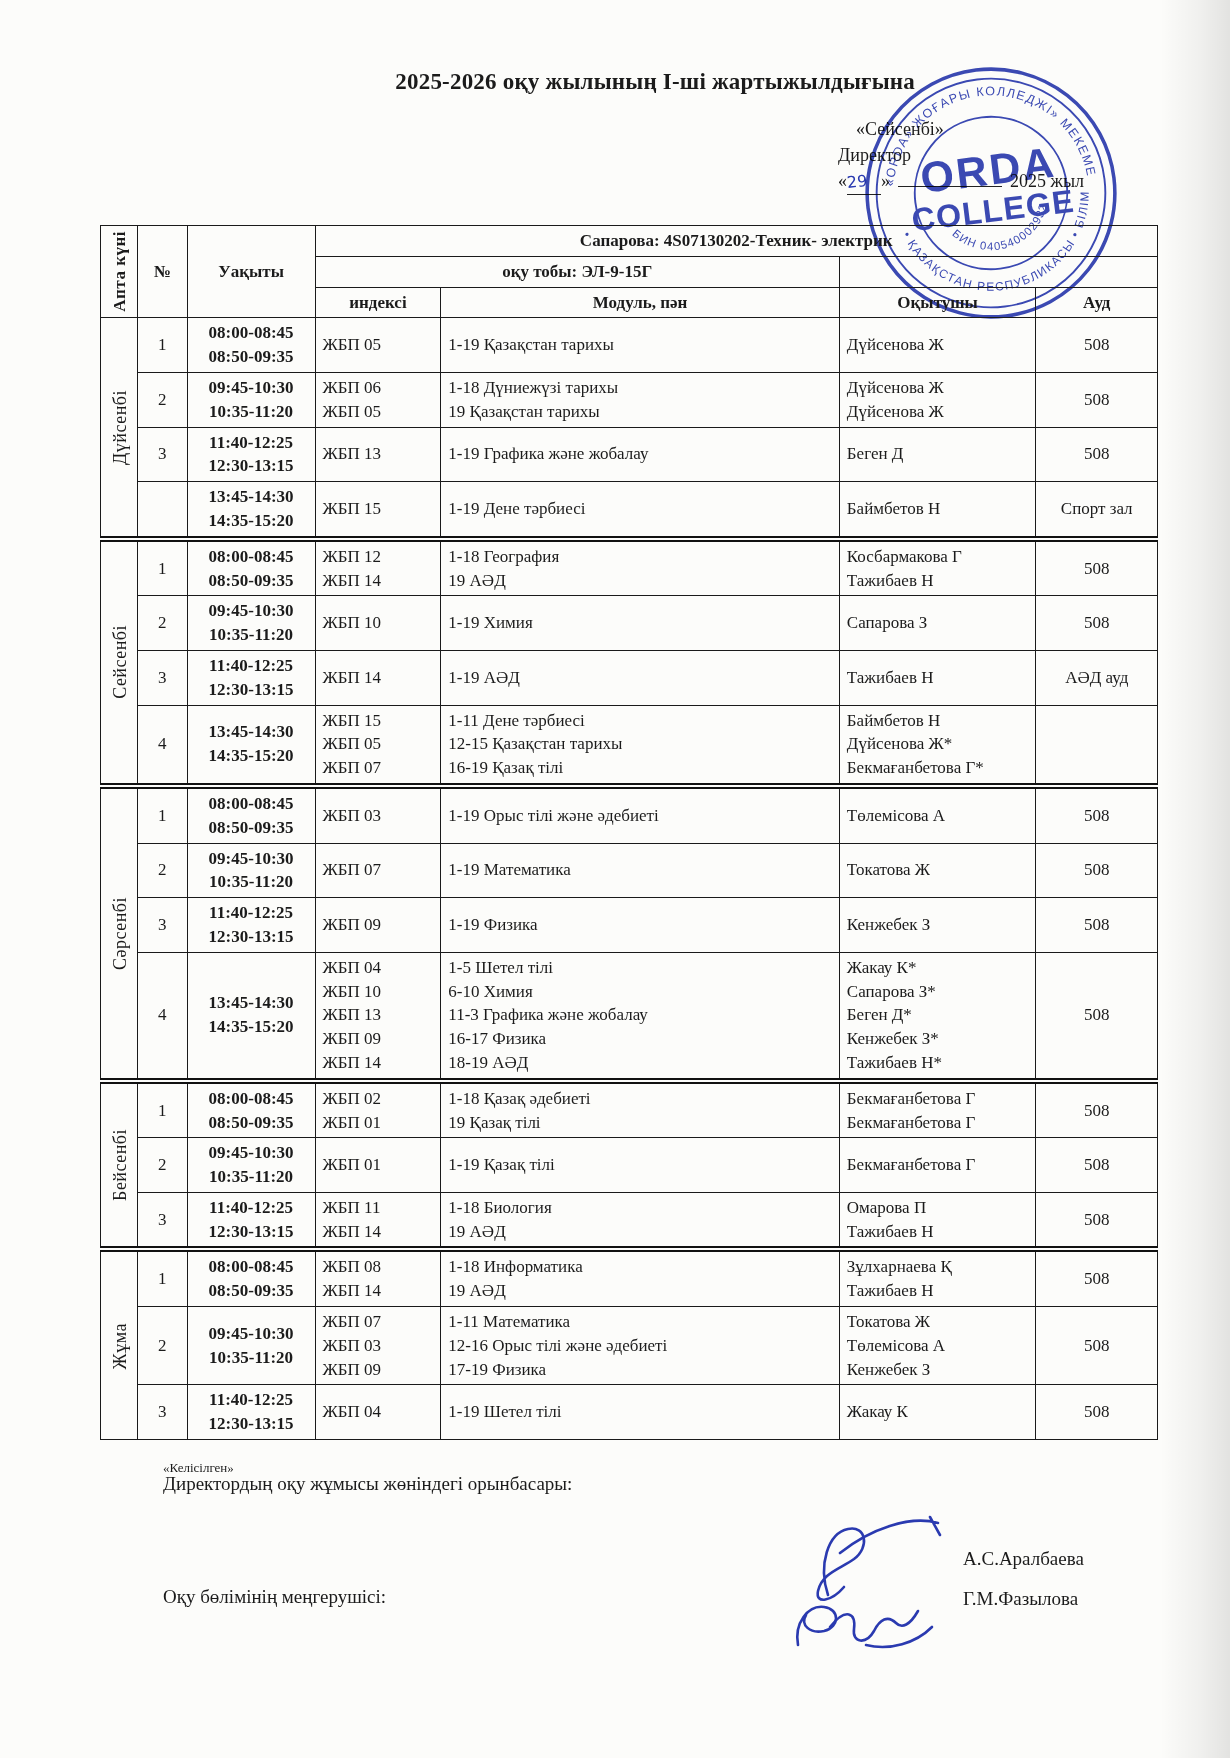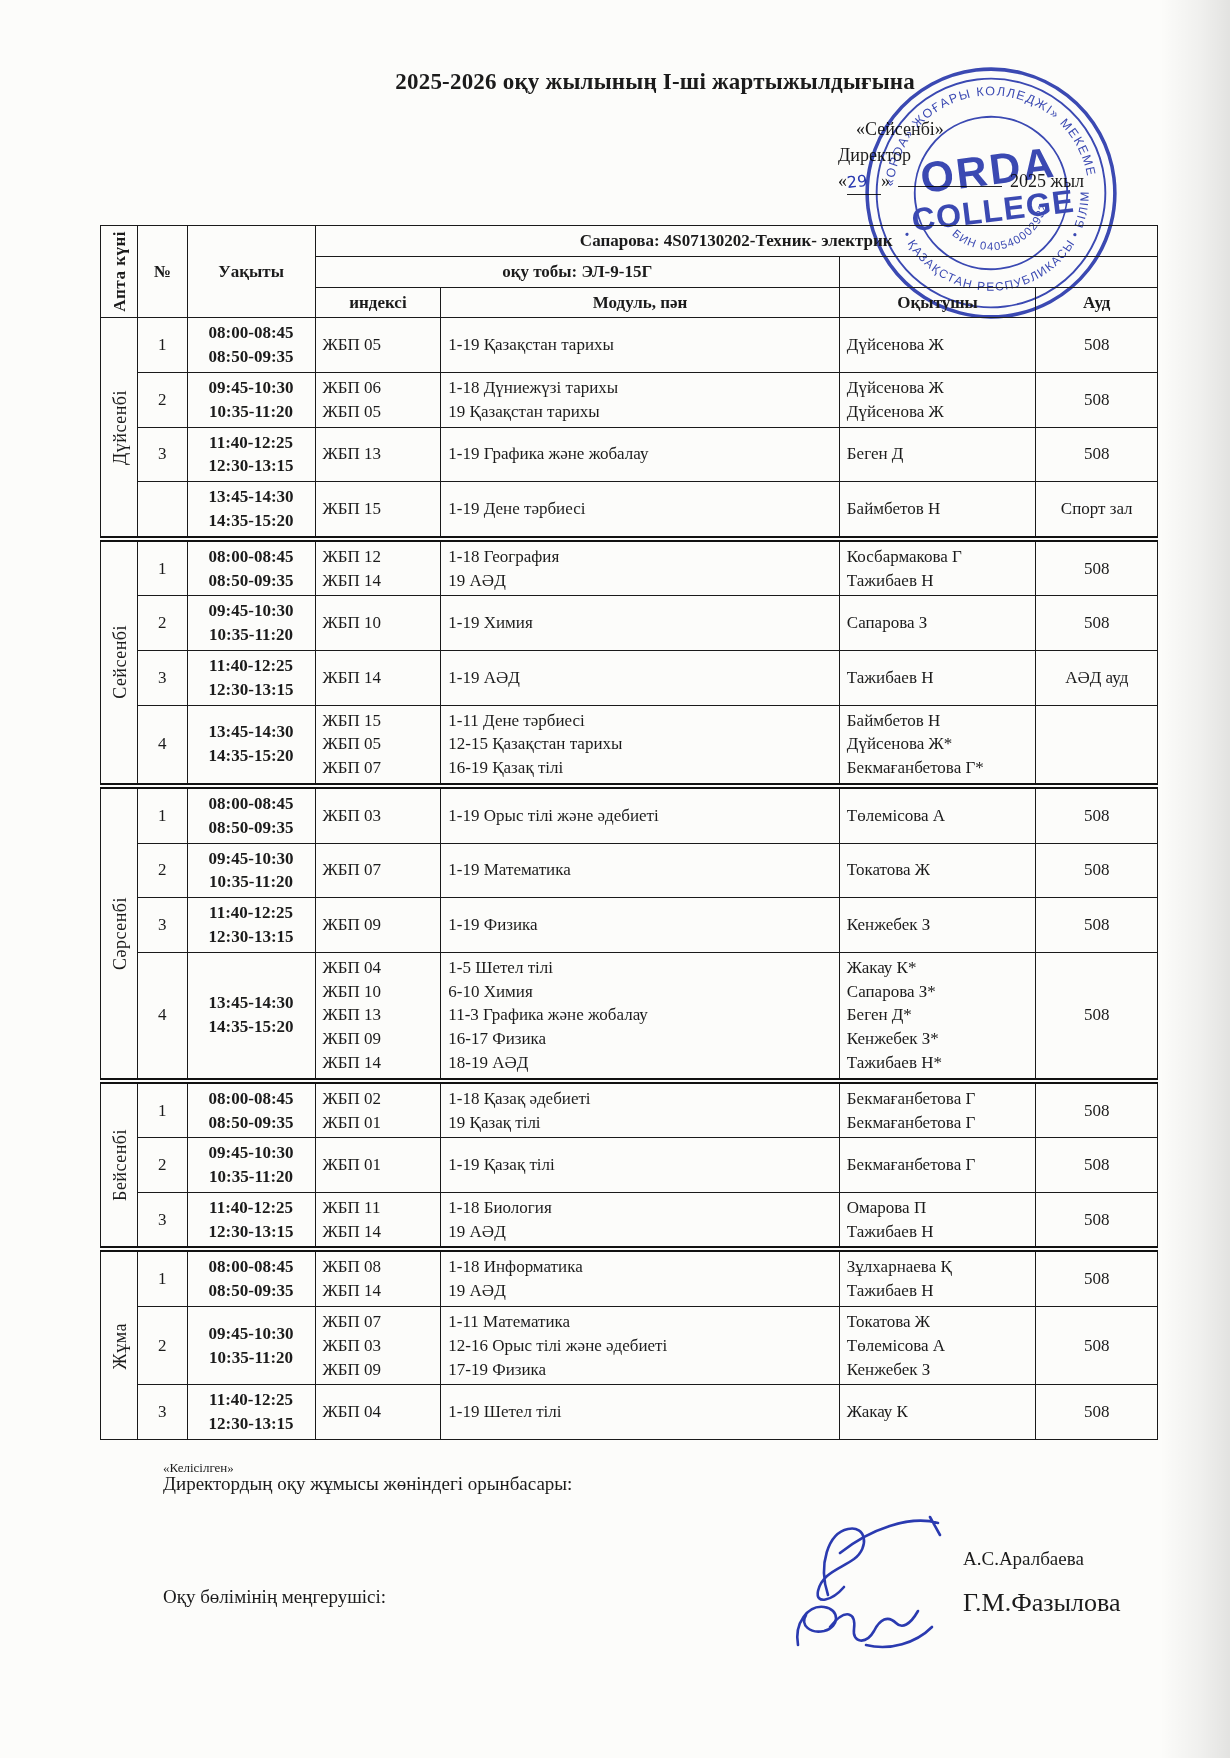--- a/index.html
+++ b/index.html
@@ -64,21 +64,21 @@
   td.num-cell, td.room-cell { text-align:center; }
   td.time-cell { text-align:center; font-weight:bold; }
   td.idx-cell { text-align:left; }
   td.sub-cell, td.tea-cell { text-align:left; }
   tr.day-start td { border-top:6px double #111; }
   
   .footer-agreed { position:absolute; left:163px; top:1460px; font-size:13px; }
   .footer-l1 { position:absolute; left:163px; top:1473px; font-size:19px; }
   .footer-l2 { position:absolute; left:163px; top:1586px; font-size:19px; }
   .footer-n1 { position:absolute; left:963px; top:1548px; font-size:19px; }
-  .footer-n2 { position:absolute; left:963px; top:1588px; font-size:26px; }
+  .footer-n2 { position:absolute; left:963px; top:1588px; font-size:19px; }
   .footer-sign { position:absolute; left:770px; top:1495px; width:200px; height:170px; }
 </style>
 </head>
 <body>
 
 <div class="scan-edge"></div>
 
 <div class="title-block">
   <div class="title-line">2025-2026 оқу жылының І-ші  жартыжылдығына</div>
 </div>

